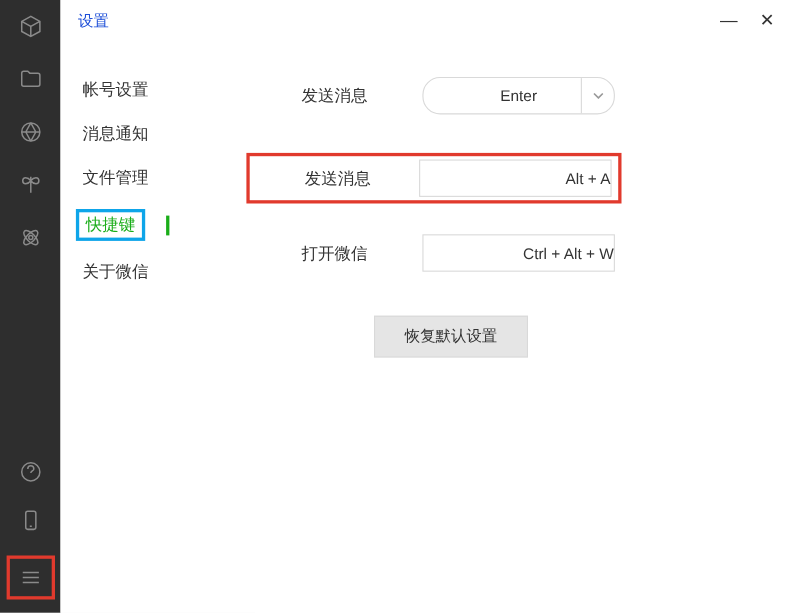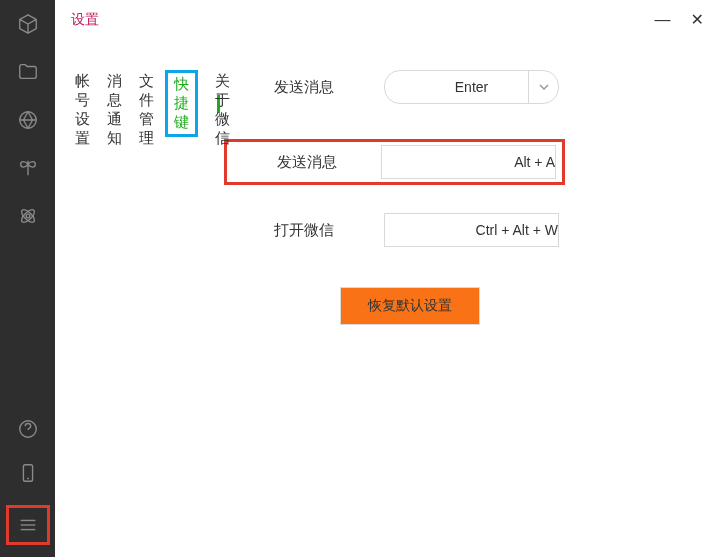--- a/index.html
+++ b/index.html
@@ -69,42 +69,42 @@
       position: relative;
     }
     .titlebar {
       height: 40px;
       display: flex;
       align-items: center;
       justify-content: space-between;
       padding: 0 16px;
     }
     .titlebar-title {
-      color: #be185d;
+      color: #1d4ed8;
       font-size: 14px;
       text-align: center;
     }
     .window-controls {
       display: flex;
       gap: 20px;
     }
     .window-btn {
       cursor: pointer;
       color: #333;
       font-size: 16px;
       line-height: 1;
     }
     .content {
       display: flex;
       padding: 30px 0 0 20px;
     }
     .nav-tabs {
       width: 115px;
       display: flex;
-      flex-direction: row;
+      flex-direction: column;
       gap: 17px;
     }
     .nav-tab {
       font-size: 15px;
       color: #333;
       cursor: pointer;
       padding: 2px 0;
       position: relative;
     }
     .nav-tab.active {
@@ -198,21 +198,21 @@
     .checkbox-label {
       font-size: 14px;
       color: #333;
     }
     .reset-btn {
       margin-top: 40px;
       margin-left: 110px;
       width: 140px;
       height: 38px;
       border: 1px solid #d9d9d9;
-      background: #f97316;
+      background: #e5e5e5;
       font-size: 14px;
       color: #333;
       cursor: pointer;
       display: flex;
       align-items: center;
       justify-content: center;
     }
   </style>
 </head>
 <body>

